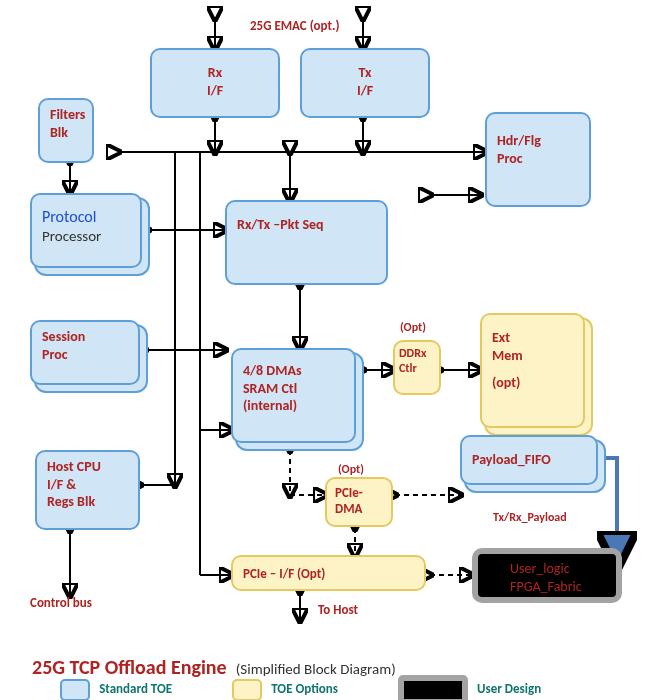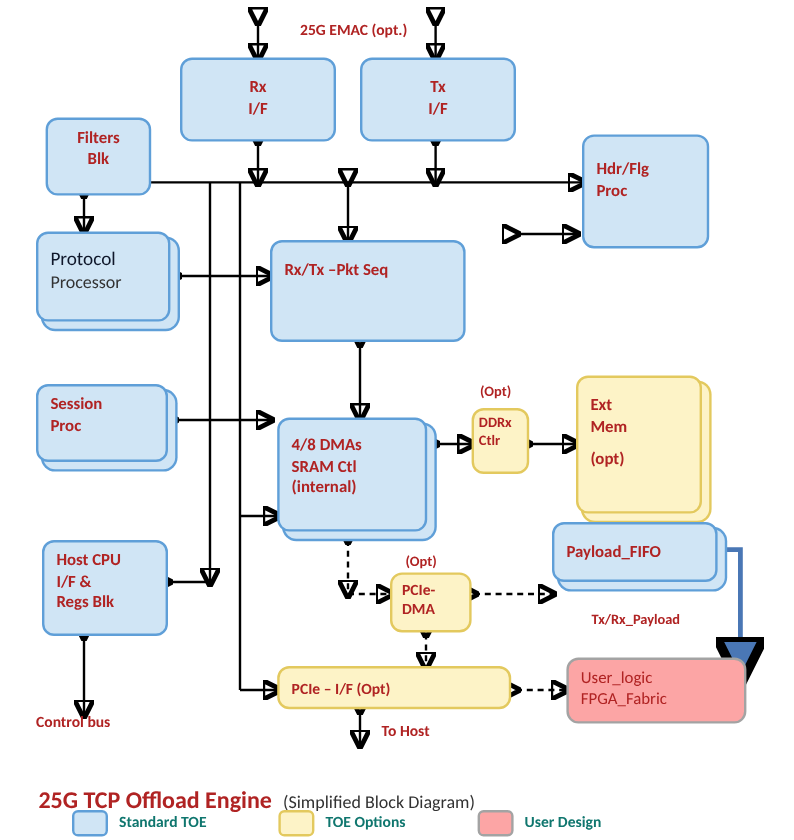--- a/index.html
+++ b/index.html
@@ -26,22 +26,23 @@
   }
   .toe {
     background: #d0e5f5;
     border: 2px solid #5f9fd8;
   }
   .opt {
     background: #fdf3c7;
     border: 2px solid #e3c95e;
   }
   .user {
-    background: #fca5a5;
-    border: 2px solid #a3a3a3;
+    background: #000000;
+    border: 6px solid #a3a3a3;
+    padding-left: 32px;
   }
   .label-red { color: #b02323; font-weight: 600; }
   .label-red-sm { color: #b02323; font-weight: 600; font-size: 13px; }
   .label-red-sm2 { color: #b02323; font-weight: 600; font-size: 12px; }
   .title { color: #b02323; font-weight: 700; font-size: 20px; }
   .subtitle { color: #333; font-weight: 400; font-size: 15px; }
   .foot-label { color: #0f766e; font-size: 13px; font-weight: 600; }
   .foot-key {
     display: inline-block;
     width: 26px; height: 18px;
@@ -143,32 +144,32 @@
   <div class="box toe" style="left:150px; top:48px; width:130px; height:70px; text-align:center; padding-top:14px;">
     <div class="label-red">Rx</div>
     <div class="label-red">I/F</div>
   </div>
 
   <div class="box toe" style="left:300px; top:48px; width:130px; height:70px; text-align:center; padding-top:14px;">
     <div class="label-red">Tx</div>
     <div class="label-red">I/F</div>
   </div>
 
-  <div class="box toe" style="left:38px; top:98px; width:88px; height:65px;text-align:center;">
+  <div class="box toe" style="left:38px; top:98px; width:56px; height:65px;">
     <div class="label-red">Filters</div>
     <div class="label-red">Blk</div>
   </div>
 
   <div class="box toe" style="left:485px; top:112px; width:106px; height:95px; padding-top:18px;">
     <div class="label-red">Hdr/Flg</div>
     <div class="label-red">Proc</div>
   </div>
 
   <div class="box toe stack-shadow" style="left:30px; top:193px; width:112px; height:75px; padding-top:12px;">
-    <div style="color:#0f172a; font-size:16px;">Protocol</div>
+    <div style="color:#1d4ed8; font-size:16px;">Protocol</div>
     <div style="color:#333; font-size:15px;">Processor</div>
   </div>
 
   <div class="box toe" style="left:225px; top:200px; width:163px; height:85px; padding-top:14px;">
     <div class="label-red">Rx/Tx –Pkt Seq</div>
   </div>
 
   <div class="box toe stack-shadow" style="left:30px; top:320px; width:110px; height:65px;">
     <div class="label-red">Session</div>
     <div class="label-red">Proc</div>

